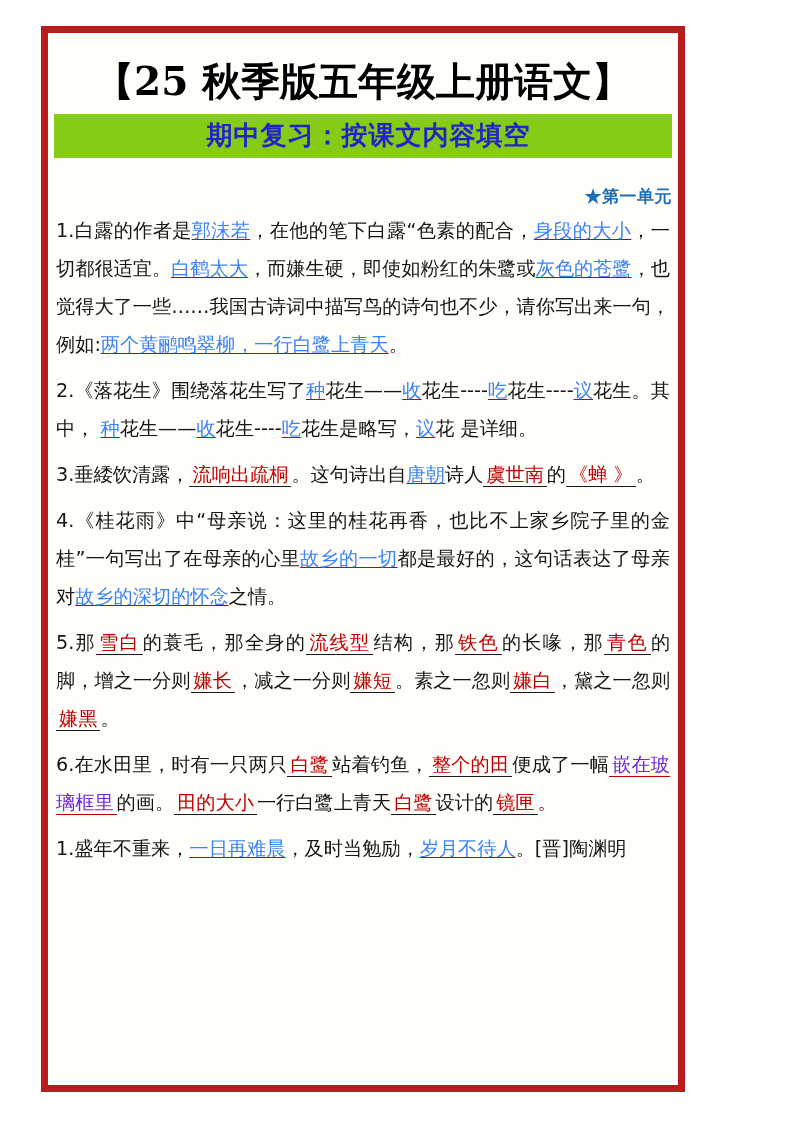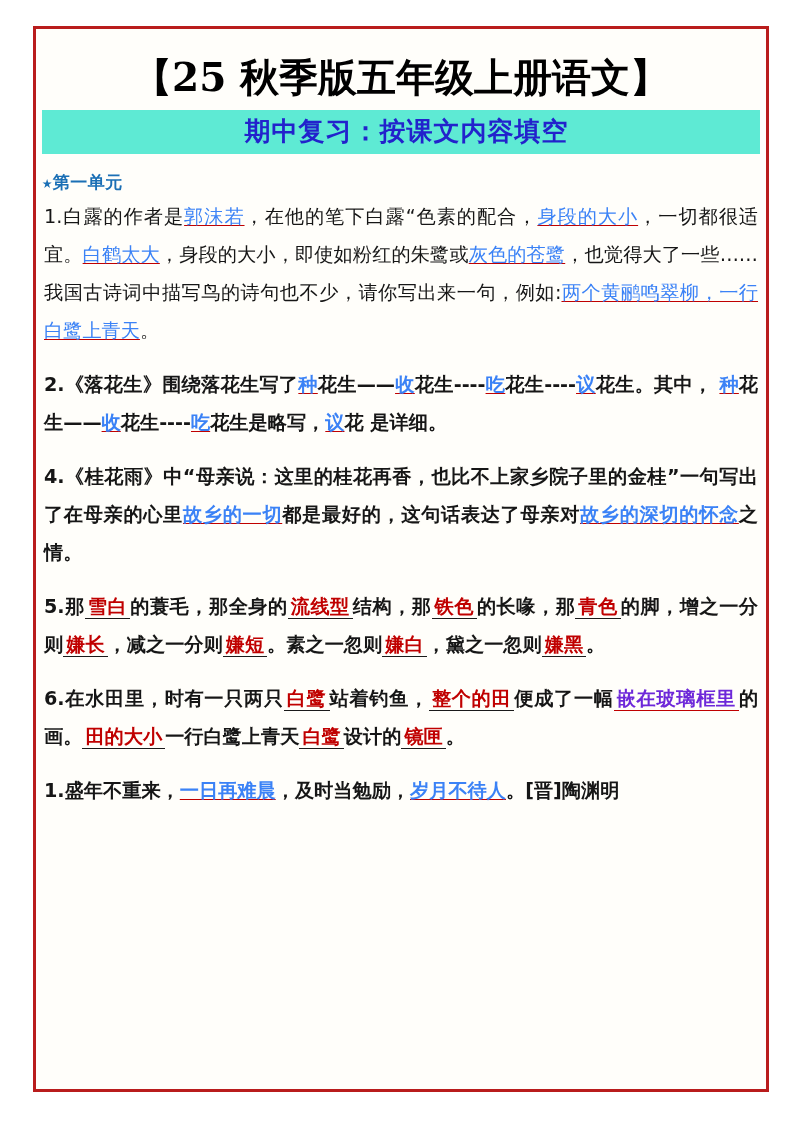--- a/index.html
+++ b/index.html
@@ -9,25 +9,25 @@
   }
   body {
     width: 793px;
     height: 1122px;
     font-family: "Liberation Serif", "DejaVu Serif", serif;
     overflow: hidden;
   }
 
   .page {
     position: absolute;
-    left: 33px;
+    left: 41px;
     top: 26px;
-    width: 736px;
+    width: 644px;
     height: 1066px;
-    border: 3px solid #b91c1c;
+    border: 7px solid #b91c1c;
     background: #fffefa;
     box-sizing: border-box;
   }
 
   .page-inner {
     padding: 0 6px;
     box-sizing: border-box;
   }
 
   
@@ -38,59 +38,59 @@
     font-size: 39px;
     line-height: 1.12;
     color: #000000;
     letter-spacing: 0px;
     margin: 27px 0 10px 0;
     white-space: nowrap;
   }
 
   
   .subtitle-band {
-    background: #5eead4;
+    background: #84cc16;
     margin: 9px 0 4px 0;
     padding: 7px 0 9px 11px;
     text-align: center;
   }
   .subtitle-text {
     font-family: "DejaVu Serif", "Liberation Serif", serif;
     font-weight: bold;
     font-size: 26px;
     line-height: 1.1;
     color: #2222cc;
     letter-spacing: 1px;
   }
 
   
   .unit-heading {
-    text-align: left;
-    font-family: Liberation Mono, monospace;
+    text-align: right;
+    font-family: Liberation Serif, serif;
     font-weight: bold;
     font-size: 17px;
     color: #1b6fb5;
-    margin: 17px 0 4px 0;
+    margin: 27px 0 4px 0;
     letter-spacing: 0.5px;
   }
   .unit-heading .star { font-size: 17px; }
 
   
   .qa {
     font-family: "DejaVu Sans", "Liberation Sans", sans-serif;
     font-size: 19.2px;
     line-height: 38px;
     color: #161616;
     text-align: justify;
     text-justify: inter-character;
     margin: 0;
     padding: 0 2px;
     word-break: break-all;
   }
-  .qa + .qa { margin-top: 16px; font-weight: bold; }
+  .qa + .qa { margin-top: 8px; }
 
   
   .ans {
     color: #3b82f6;
     text-decoration: underline;
     text-decoration-color: #c00000;
     text-underline-offset: 2px;
   }
   
   .blank {
@@ -111,22 +111,23 @@
   <div class="page-inner">
 
     <div class="doc-title">【25 秋季版五年级上册语文】</div>
 
     <div class="subtitle-band">
       <span class="subtitle-text">期中复习：按课文内容填空</span>
     </div>
 
     <div id="units-host">
         <div class="unit-heading"><span class="star">★</span><span>第一单元</span></div>
-        <p class="qa"><span>1.</span><span>白露的作者是</span><span class="ans">郭沫若</span><span>，在他的笔下白露“色素的配合，</span><span class="ans">身段的大小</span><span>，一切都很适宜。</span><span class="ans">白鹤太大</span><span>，身段的大小，即使如粉红的朱鹭或</span><span class="ans">灰色的苍鹭</span><span>，也觉得大了一些……我国古诗词中描写鸟的诗句也不少，请你写出来一句，例如:</span><span class="ans">两个黄鹂鸣翠柳，一行白鹭上青天</span><span>。</span></p>
+        <p class="qa"><span>1.</span><span>白露的作者是</span><span class="ans">郭沫若</span><span>，在他的笔下白露“色素的配合，</span><span class="ans">身段的大小</span><span>，一切都很适宜。</span><span class="ans">白鹤太大</span><span>，而嫌生硬，即使如粉红的朱鹭或</span><span class="ans">灰色的苍鹭</span><span>，也觉得大了一些……我国古诗词中描写鸟的诗句也不少，请你写出来一句，例如:</span><span class="ans">两个黄鹂鸣翠柳，一行白鹭上青天</span><span>。</span></p>
         <p class="qa"><span>2.</span><span>《落花生》围绕落花生写了</span><span class="ans">种</span><span>花生——</span><span class="ans">收</span><span>花生----</span><span class="ans">吃</span><span>花生----</span><span class="ans">议</span><span>花生。其中， </span><span class="ans">种</span><span>花生——</span><span class="ans">收</span><span>花生----</span><span class="ans">吃</span><span>花生是略写，</span><span class="ans">议</span><span>花 是详细。</span></p>
+        <p class="qa"><span>3.</span><span>垂緌饮清露，</span><span class="blank">流响出疏桐</span><span>。这句诗出自</span><span class="ans">唐朝</span><span>诗人</span><span class="blank">虞世南</span><span>的</span><span class="blank">《蝉 》</span><span>。</span></p>
         <p class="qa"><span>4.</span><span>《桂花雨》中“母亲说：这里的桂花再香，也比不上家乡院子里的金桂”一句写出了在母亲的心里</span><span class="ans">故乡的一切</span><span>都是最好的，这句话表达了母亲对</span><span class="ans">故乡的深切的怀念</span><span>之情。</span></p>
         <p class="qa"><span>5.</span><span>那</span><span class="blank">雪白</span><span>的蓑毛，那全身的</span><span class="blank">流线型</span><span>结构，那</span><span class="blank">铁色</span><span>的长喙，那</span><span class="blank">青色</span><span>的脚，增之一分则</span><span class="blank">嫌长</span><span>，减之一分则</span><span class="blank">嫌短</span><span>。素之一忽则</span><span class="blank">嫌白</span><span>，黛之一忽则</span><span class="blank">嫌黑</span><span>。</span></p>
         <p class="qa"><span>6.</span><span>在水田里，时有一只两只</span><span class="blank">白鹭</span><span>站着钓鱼，</span><span class="blank">整个的田</span><span>便成了一幅</span><span class="blank-red">嵌在玻璃框里</span><span>的画。</span><span class="blank">田的大小</span><span>一行白鹭上青天</span><span class="blank">白鹭</span><span>设计的</span><span class="blank">镜匣</span><span>。</span></p>
         <p class="qa"><span>1.</span><span>盛年不重来，</span><span class="ans">一日再难晨</span><span>，及时当勉励，</span><span class="ans">岁月不待人</span><span>。[晋]陶渊明</span></p>
       </div>
 
   </div>
 </div>
 
 </body></html>

